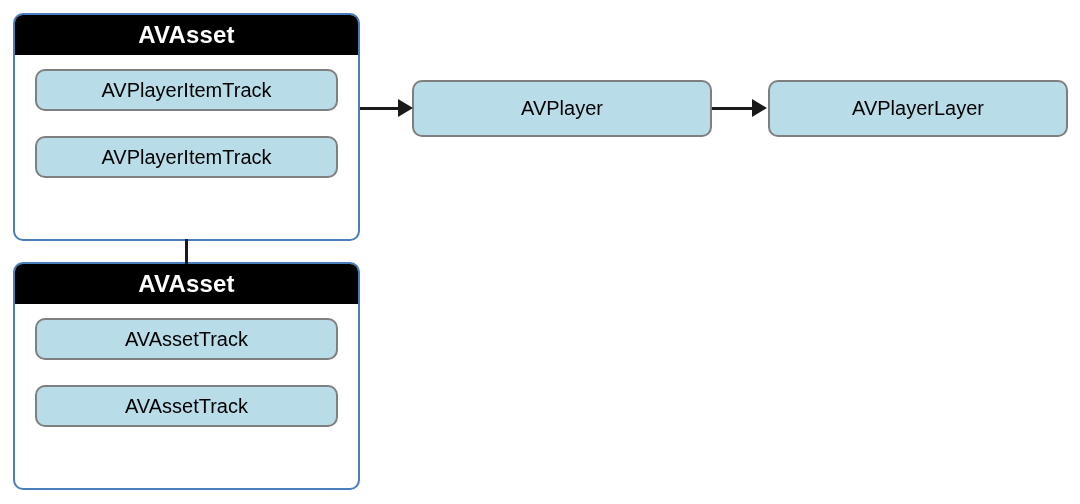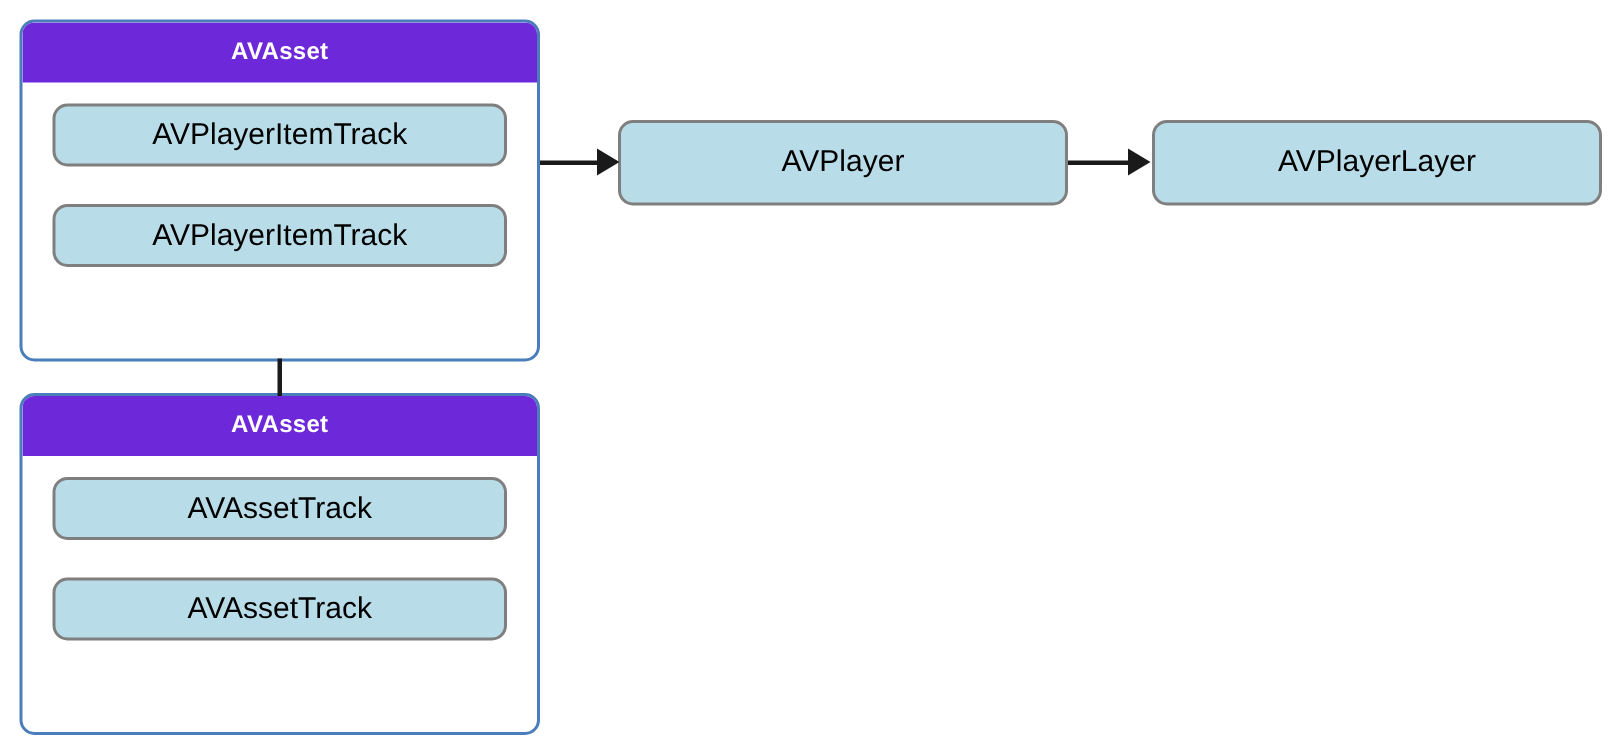--- a/index.html
+++ b/index.html
@@ -27,23 +27,23 @@
   .group-box {
     position: absolute;
     box-sizing: border-box;
     background: #ffffff;
     border: 2px solid #4a7ebb;
     border-radius: 10px;
     overflow: hidden;
   }
   .group-header {
     height: 40px;
-    background: #6d28d9;
+    background: #000000;
     color: #ffffff;
-    font-size: 16px;
+    font-size: 24px;
     font-weight: bold;
     display: flex;
     align-items: center;
     justify-content: center;
     letter-spacing: 0.2px;
   }
   .group-body {
     position: relative;
     padding: 14px 20px 16px 20px;
     display: flex;

